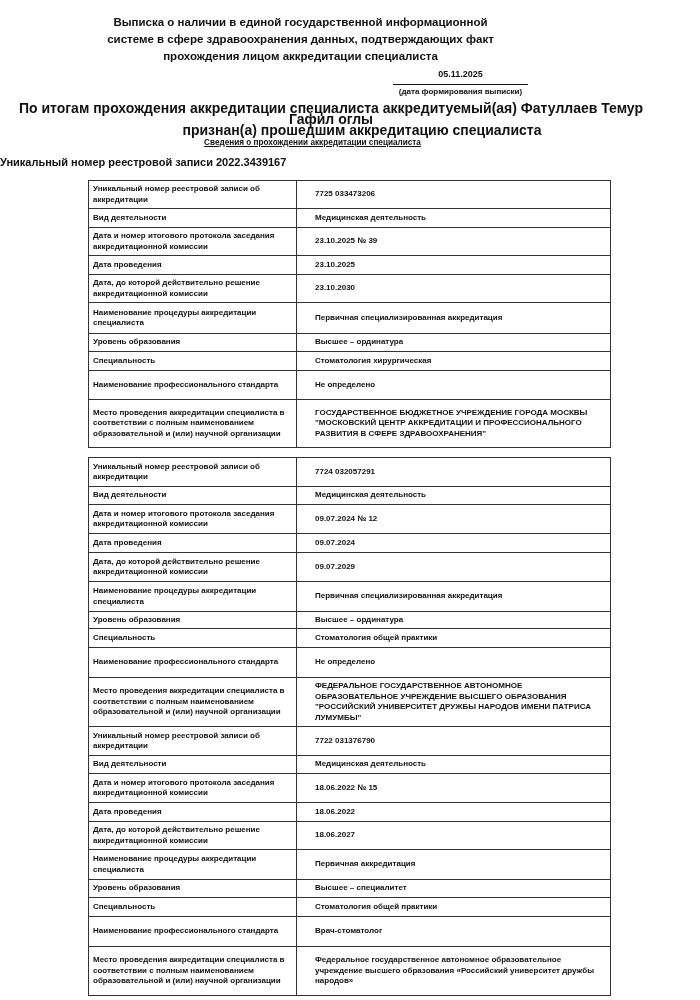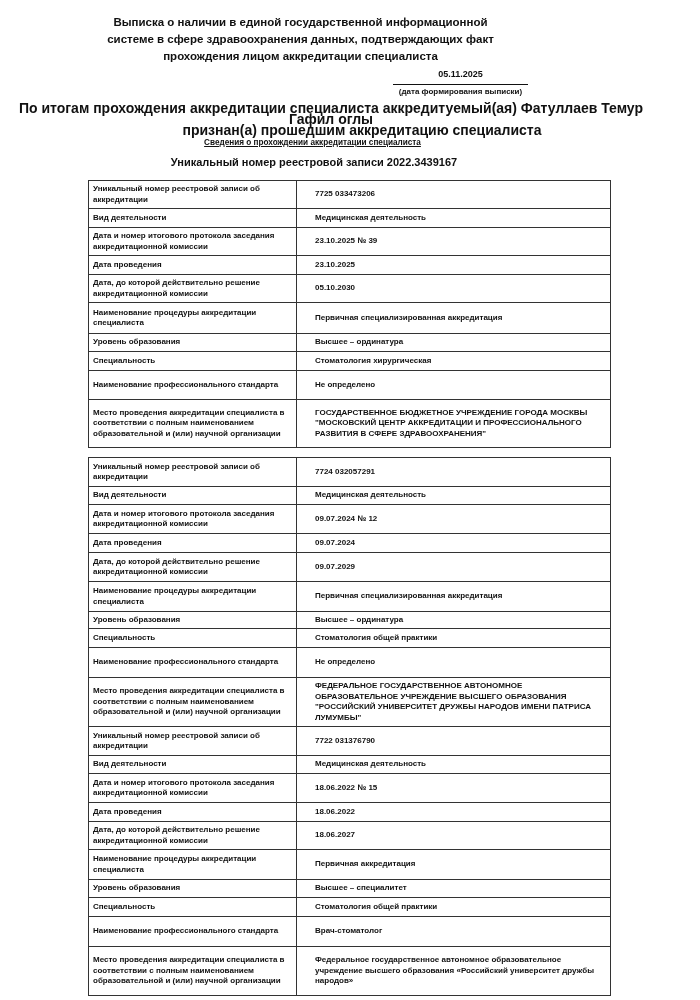--- a/index.html
+++ b/index.html
@@ -23,21 +23,21 @@
     position: absolute; left: 0; top: 103px; width: 700px; text-align: center;
     font-size: 14px; line-height: 11px;
   }
   .intro .l1 { padding-right: 38px; }
   .intro .l2 { padding-left: 24px; }
   .section-heading {
     position: absolute; left: 0; top: 138px; width: 625px; text-align: center;
     font-size: 8.2px; text-decoration: underline;
   }
   .registry-number {
-    position: absolute; left: 0; top: 156px; width: 628px; text-align: center;
+    position: absolute; left: 0; top: 156px; width: 628px; 
     font-size: 11px;
   }
   .tbl {
     position: absolute; left: 88px; width: 523px;
     border-collapse: collapse; table-layout: fixed;
     font-size: 8px; line-height: 10.5px;
   }
   .tbl td {
     border: 1px solid #333; vertical-align: middle; padding: 0 4px;
   }
@@ -80,21 +80,21 @@
   <tr style="height:28px">
     <td class="k">Дата и номер итогового протокола заседания аккредитационной комиссии</td>
     <td class="v">23.10.2025 № 39</td>
   </tr>
   <tr style="height:19px">
     <td class="k">Дата проведения</td>
     <td class="v">23.10.2025</td>
   </tr>
   <tr style="height:28px">
     <td class="k">Дата, до которой действительно решение аккредитационной комиссии</td>
-    <td class="v">05.10.2030</td>
+    <td class="v">23.10.2030</td>
   </tr>
   <tr style="height:31px">
     <td class="k">Наименование процедуры аккредитации специалиста</td>
     <td class="v">Первичная специализированная аккредитация</td>
   </tr>
   <tr style="height:18px">
     <td class="k">Уровень образования</td>
     <td class="v">Высшее – ординатура</td>
   </tr>
   <tr style="height:19px">

